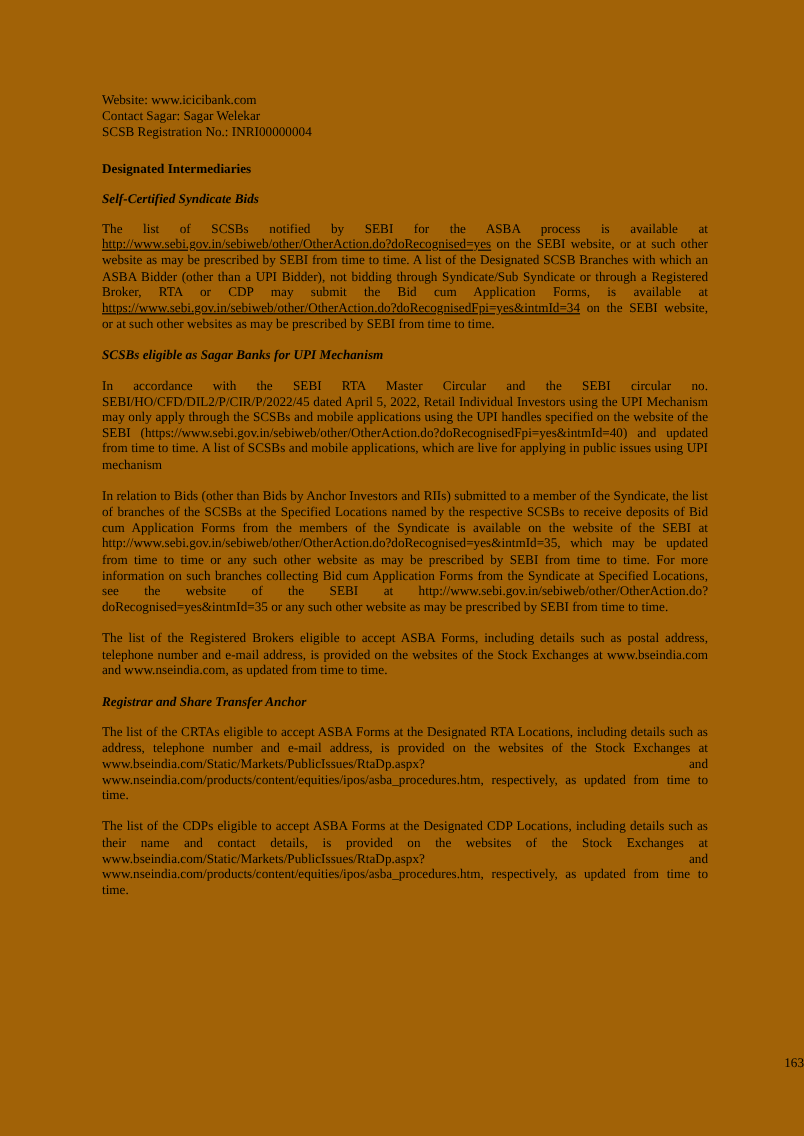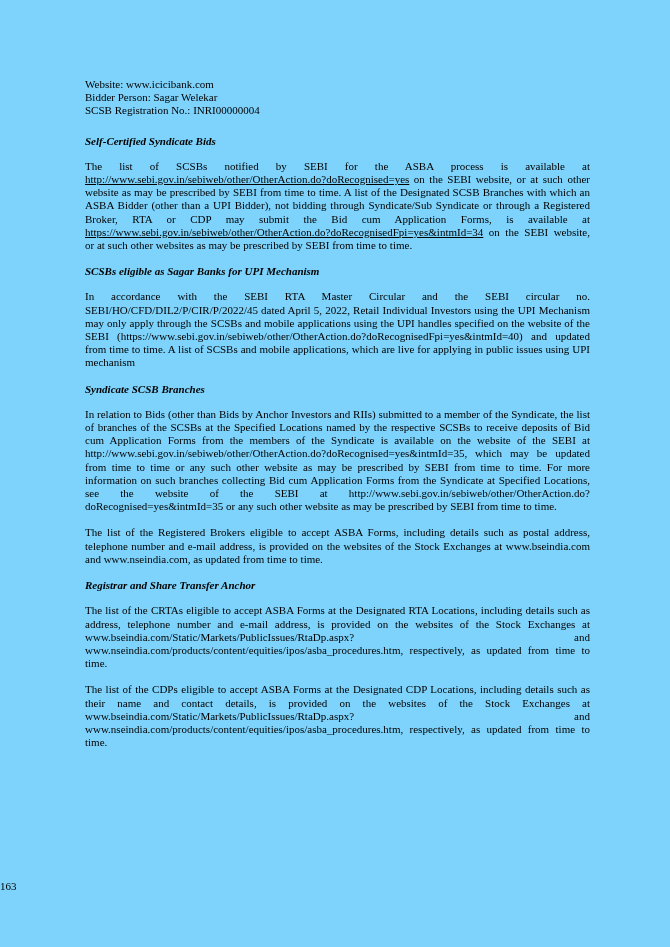--- a/index.html
+++ b/index.html
@@ -2,21 +2,21 @@
 <html><head>
 <meta charset="utf-8">
 <style>
   * { margin: 0; padding: 0; box-sizing: border-box; }
   html, body { background: #e8e8e8; }
   .page {
     width: 670px;
     height: 947px;
     margin: 0 auto;
     position: relative;
-    background: #7dd3fc;
+    background: #a16207;
     font-family: "Liberation Serif", serif;
     font-size: 11px;
     line-height: 13.2px;
     color: #000000;
     overflow: hidden;
   }
   .content {
     position: absolute;
     top: 78px;
     left: 85px;
@@ -34,43 +34,43 @@
     text-align: justify;
     margin-bottom: 13px;
     overflow-wrap: break-word;
   }
   .link { text-decoration: underline; color: #000000; cursor: pointer; }
   .footer {
     position: absolute;
     top: 880px;
     left: 0;
     width: 100%;
-    text-align: left;
+    text-align: right;
   }
 </style>
 </head>
 <body>
 
 <div class="page">
   <div class="content">
 
     <div class="hdr-block">
       <div class="hdr-line">Website: www.icicibank.com</div>
-      <div class="hdr-line">Bidder Person: Sagar Welekar</div>
+      <div class="hdr-line">Contact Sagar: Sagar Welekar</div>
       <div class="hdr-line">SCSB Registration No.: INRI00000004</div>
     </div>
 
+    <div class="heading">Designated Intermediaries</div>
 
     <div class="heading italic">Self-Certified Syndicate Bids</div>
     <div class="para"><span>The list of SCSBs notified by SEBI for the ASBA process is available at </span><span class="link">http://www.sebi.gov.in/sebiweb/other/OtherAction.do?doRecognised=yes</span><span> on the SEBI website, or at such other website as may be prescribed by SEBI from time to time. A list of the Designated SCSB Branches with which an ASBA Bidder (other than a UPI Bidder), not bidding through Syndicate/Sub Syndicate or through a Registered Broker, RTA or CDP may submit the Bid cum Application Forms, is available at </span><span class="link">https://www.sebi.gov.in/sebiweb/other/OtherAction.do?doRecognisedFpi=yes&amp;intmId=34</span><span> on the SEBI website, or at such other websites as may be prescribed by SEBI from time to time.</span></div>
 
     <div class="heading italic">SCSBs eligible as Sagar Banks for UPI Mechanism</div>
     <div class="para"><span>In accordance with the SEBI RTA Master Circular and the SEBI circular no. SEBI/HO/CFD/DIL2/P/CIR/P/2022/45 dated April 5, 2022, Retail Individual Investors using the UPI Mechanism may only apply through the SCSBs and mobile applications using the UPI handles specified on the website of the SEBI (https://www.sebi.gov.in/sebiweb/other/OtherAction.do?doRecognisedFpi=yes&amp;intmId=40) and updated from time to time. A list of SCSBs and mobile applications, which are live for applying in public issues using UPI mechanism</span></div>
 
-    <div class="heading italic">Syndicate SCSB Branches</div>
     <div class="para"><span>In relation to Bids (other than Bids by Anchor Investors and RIIs) submitted to a member of the Syndicate, the list of branches of the SCSBs at the Specified Locations named by the respective SCSBs to receive deposits of Bid cum Application Forms from the members of the Syndicate is available on the website of the SEBI at http://www.sebi.gov.in/sebiweb/other/OtherAction.do?doRecognised=yes&amp;intmId=35, which may be updated from time to time or any such other website as may be prescribed by SEBI from time to time. For more information on such branches collecting Bid cum Application Forms from the Syndicate at Specified Locations, see the website of the SEBI at http://www.sebi.gov.in/sebiweb/other/OtherAction.do?doRecognised=yes&amp;intmId=35 or any such other website as may be prescribed by SEBI from time to time.</span></div>
 
     <div class="para"><span>The list of the Registered Brokers eligible to accept ASBA Forms, including details such as postal address, telephone number and e-mail address, is provided on the websites of the Stock Exchanges at www.bseindia.com and www.nseindia.com, as updated from time to time.</span></div>
 
     <div class="heading italic">Registrar and Share Transfer Anchor</div>
     <div class="para"><span>The list of the CRTAs eligible to accept ASBA Forms at the Designated RTA Locations, including details such as address, telephone number and e-mail address, is provided on the websites of the Stock Exchanges at www.bseindia.com/Static/Markets/PublicIssues/RtaDp.aspx? and www.nseindia.com/products/content/equities/ipos/asba_procedures.htm, respectively, as updated from time to time.</span></div>
 
     <div class="para"><span>The list of the CDPs eligible to accept ASBA Forms at the Designated CDP Locations, including details such as their name and contact details, is provided on the websites of the Stock Exchanges at www.bseindia.com/Static/Markets/PublicIssues/RtaDp.aspx? and www.nseindia.com/products/content/equities/ipos/asba_procedures.htm, respectively, as updated from time to time.</span></div>
 
   </div>

